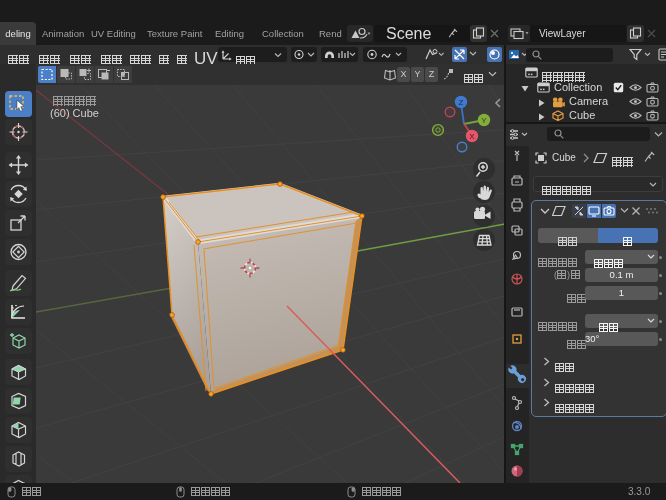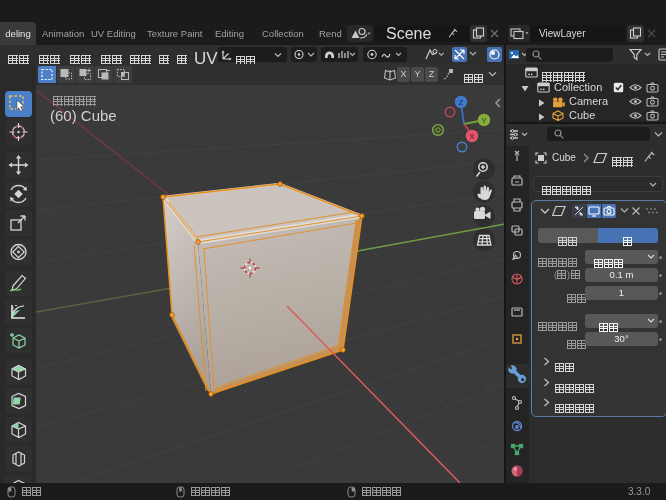--- a/index.html
+++ b/index.html
@@ -277,21 +277,21 @@
           <circle cx="482.5" cy="209.3" r="2.6"></circle>
     </g>
     <g fill="none" stroke="#d8d8d8" stroke-width="1.3">
       <path d="M479.5 235.5 h9.5 l2 9.5 h-13.5z M483 235.5 l-1 9.5 M486.5 235.5 l1 9.5 M478.5 238.7 h11.6 M477.8 241.8 h13"></path>
     </g>
 
     <path d="M500 99 l-4 4 4 4" stroke="#9a9a9a" stroke-width="1.5" fill="none"></path>
   </svg>
   
   <div class="abs" style="left:17px;top:27px"><i class="cj dim"></i><i class="cj dim"></i><i class="cj dim"></i><i class="cj dim"></i></div>
-  <div class="abs" style="left:14px;top:43px;font-size:15px;color:#d0d0d0">(60) Cube</div>
+  <div class="abs" style="left:14px;top:43px;font-size:11px;color:#d0d0d0">(60) Cube</div>
   </div>
   <div class="abs" id="tset">
     <div class="abs" style="left:2px;top:2px;width:18px;height:17px;background:#4b80c9;border-radius:2px 0 0 2px">
       <svg width="18" height="17" viewBox="0 0 18 17">
           <rect x="4" y="3.5" width="10" height="10" fill="none" stroke="#fff" stroke-width="1.2" stroke-dasharray="2 1.6"></rect>
         </svg>
     </div>
     <div class="abs" style="left:21px;top:2px;width:18px;height:17px;background:#3d3d3d">
       <svg width="18" height="17" viewBox="0 0 18 17">
           <rect x="3.5" y="3" width="8" height="8" fill="#b9b9b9"></rect>
@@ -619,21 +619,21 @@
       <div class="abs" style="left:35px;top:87px"><i class="cj s9 dim"></i><i class="cj s9 dim"></i></div>
       <div class="ibox" style="left:53px;top:85px;width:73px;height:14px;background:#585858;color:#f0f0f0;font-size:9.5px;text-align:center;line-height:14px">1</div>
       <div class="abs" style="left:6px;top:115px"><i class="cj s9 dim"></i><i class="cj s9 dim"></i><i class="cj s9 dim"></i><i class="cj s9 dim"></i></div>
       <div class="ibox" style="left:53px;top:113px;width:73px;height:14px;background:#585858">
         <div class="abs" style="left:14px;top:3px"><i class="cj s9 brt"></i><i class="cj s9 brt"></i></div>
         <svg class="abs" style="right:3px;top:4px" width="8" height="6" viewBox="0 0 8 6">
             <path d="M1 1 l3 3 3-3" stroke="#ddd" stroke-width="1.1" fill="none"></path>
           </svg>
       </div>
       <div class="abs" style="left:35px;top:133px"><i class="cj s9 dim"></i><i class="cj s9 dim"></i></div>
-      <div class="ibox" style="left:53px;top:131px;width:73px;height:14px;background:#585858;color:#f0f0f0;font-size:9.5px;text-align:center;line-height:14px">30°</div>
+      <div class="ibox" style="left:53px;top:131px;width:73px;height:14px;background:#585858;color:#f0f0f0;font-size:9.5px;text-align:left;line-height:14px">30°</div>
 
       <svg class="abs" style="left:11px;top:156px" width="7" height="9" viewBox="0 0 7 9">
           <path d="M1.5 1 l4 3.5 -4 3.5" stroke="#bdbdbd" stroke-width="1.3" fill="none"></path>
         </svg>
       <div class="abs" style="left:23px;top:156px"><i class="cj s9"></i><i class="cj s9"></i></div>
       <svg class="abs" style="left:11px;top:177px" width="7" height="9" viewBox="0 0 7 9">
           <path d="M1.5 1 l4 3.5 -4 3.5" stroke="#bdbdbd" stroke-width="1.3" fill="none"></path>
         </svg>
       <div class="abs" style="left:23px;top:177px"><i class="cj s9"></i><i class="cj s9"></i><i class="cj s9"></i><i class="cj s9"></i></div>
       <svg class="abs" style="left:11px;top:197px" width="7" height="9" viewBox="0 0 7 9">

